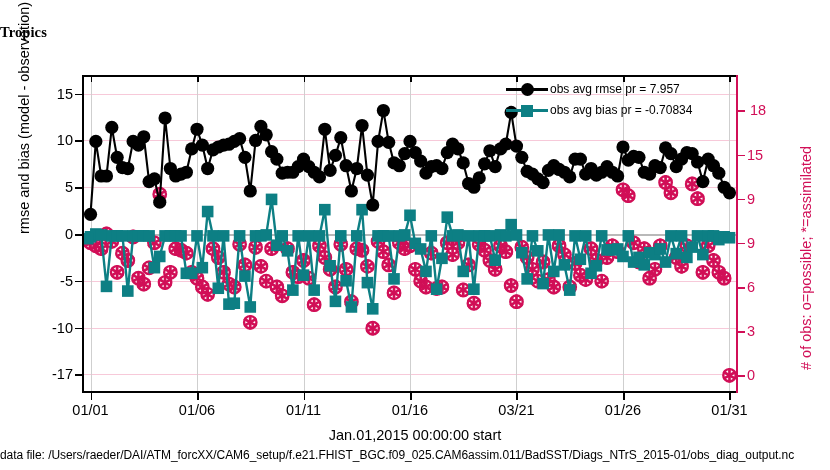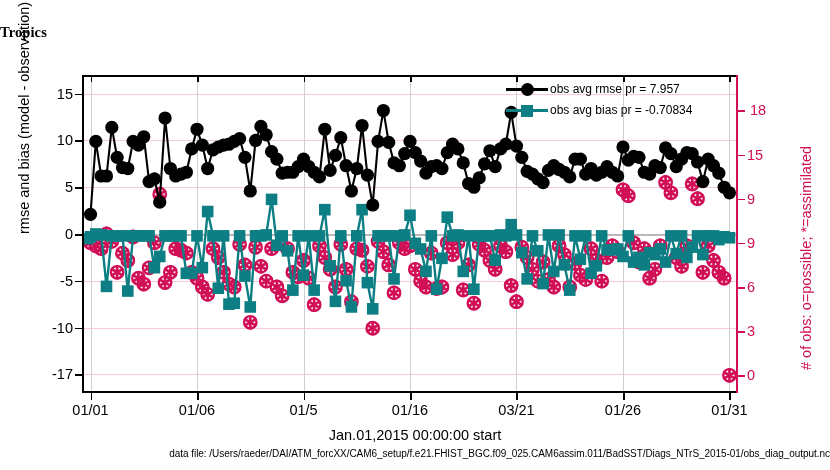--- a/index.html
+++ b/index.html
@@ -111,22 +111,22 @@
   .axis-title-x {
     position: absolute;
     left: 0; right: 0; top: 427px;
     text-align: center;
     font-size: 14.5px;
     color: #000;
   }
   .footnote {
     position: absolute;
     left: 0; right: 0; top: 448px;
-    text-align: right;
-    font-size: 10px;
+    text-align: left;
+    font-size: 12px;
     color: #000;
     letter-spacing: -0.05px;
   }
 
   
   #series-svg {
     position: absolute; left: 0; top: 0;
     width: 656px; height: 318px;
     overflow: hidden;
   }
@@ -1326,21 +1326,21 @@
         <div class="tick-right" style="top: 300.333px;"></div>
         <div class="ylabel-right" style="top: 300.333px;">0</div>
         <div class="tick-bottom" style="left: 8.51948px;"></div>
         <div class="tick-top" style="left: 8.51948px;"></div>
         <div class="xlabel-tick" style="left: 8.51948px;">01/01</div>
         <div class="tick-bottom" style="left: 115.013px;"></div>
         <div class="tick-top" style="left: 115.013px;"></div>
         <div class="xlabel-tick" style="left: 115.013px;">01/06</div>
         <div class="tick-bottom" style="left: 221.506px;"></div>
         <div class="tick-top" style="left: 221.506px;"></div>
-        <div class="xlabel-tick" style="left: 221.506px;">01/5</div>
+        <div class="xlabel-tick" style="left: 221.506px;">01/11</div>
         <div class="tick-bottom" style="left: 328px;"></div>
         <div class="tick-top" style="left: 328px;"></div>
         <div class="xlabel-tick" style="left: 328px;">01/16</div>
         <div class="tick-bottom" style="left: 434.494px;"></div>
         <div class="tick-top" style="left: 434.494px;"></div>
         <div class="xlabel-tick" style="left: 434.494px;">03/21</div>
         <div class="tick-bottom" style="left: 540.987px;"></div>
         <div class="tick-top" style="left: 540.987px;"></div>
         <div class="xlabel-tick" style="left: 540.987px;">01/26</div>
         <div class="tick-bottom" style="left: 647.481px;"></div>

